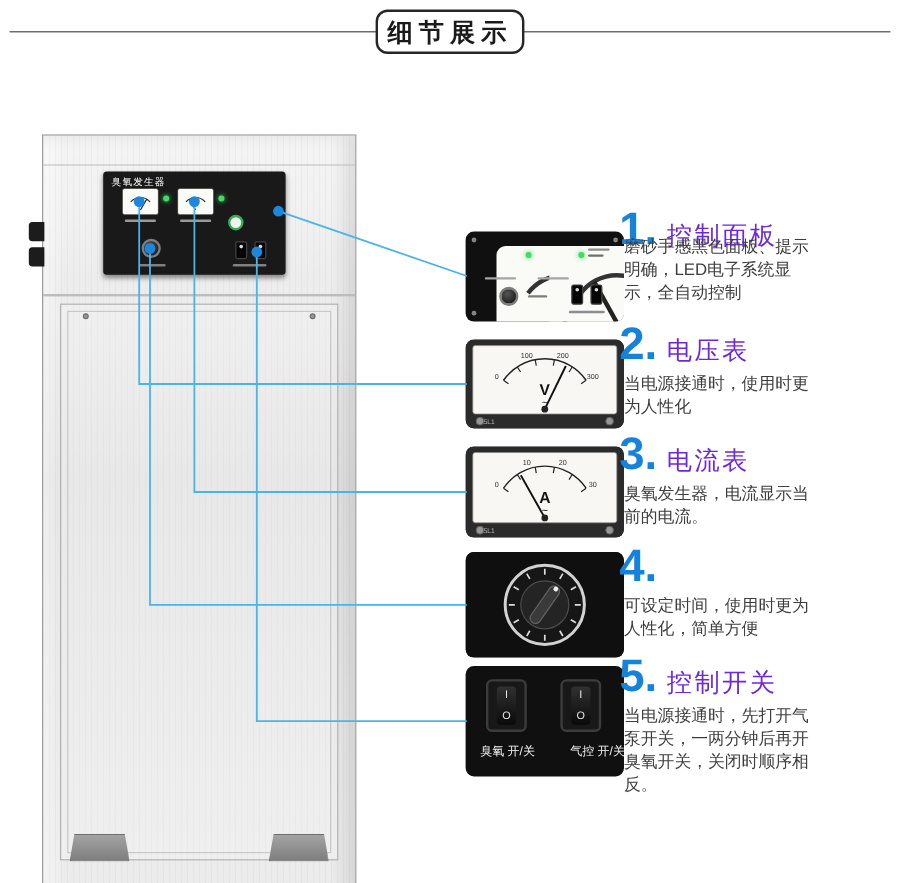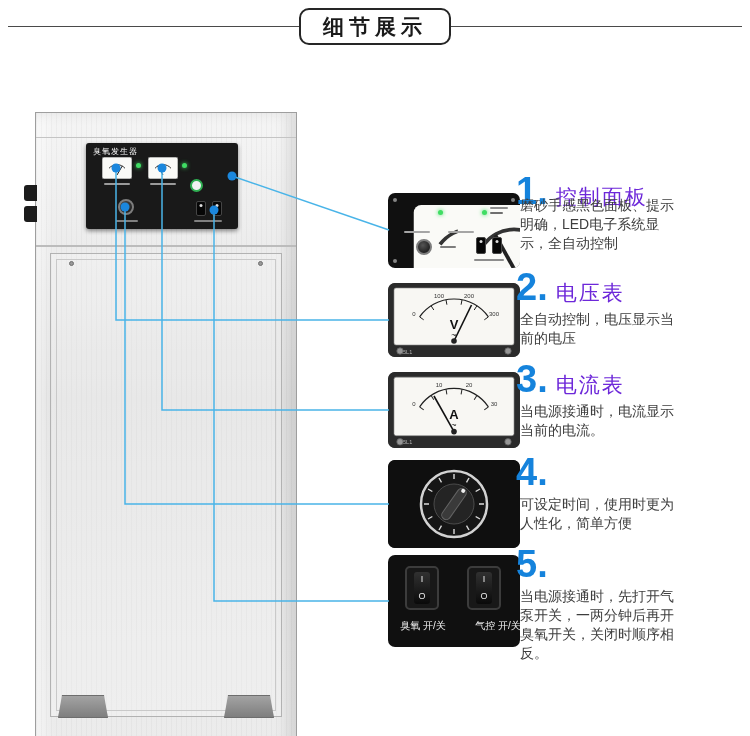--- a/index.html
+++ b/index.html
@@ -2,21 +2,21 @@
 <html><head>
 <meta charset="utf-8">
 <style>
   * { margin:0; padding:0; box-sizing:border-box; }
   html,body { width:750px; height:736px; background:#ffffff; overflow:hidden;
     font-family:"Liberation Sans","DejaVu Sans",sans-serif; }
   .page { position:relative; width:750px; height:736px; background:#fff; }
 
   
   .header-rule { position:absolute; left:8px; right:8px; top:26px; height:1px; background:#4a4a4a; }
-  .title-box { position:absolute; left:50%; transform:translateX(-50%); top:8px; width:152px; height:37px;
+  .title-box { position:absolute; left:50%; transform:translateX(-50%); top:8px; width:124px; height:37px;
     background:#fff; border:2px solid #262626; border-radius:10px; display:flex; align-items:center;
     justify-content:center; font-size:21px; font-weight:bold; letter-spacing:5px; color:#1a1a1a; z-index:3; }
 
   
   .machine { position:absolute; left:35px; top:112px; width:262px; height:636px;
     background:linear-gradient(180deg,#f5f5f5,#e2e2e2 45%,#ececec);
     border:1px solid #9e9e9e;
     box-shadow:inset -8px 0 14px rgba(0,0,0,.10), inset 8px 0 14px rgba(255,255,255,.55); }
   .machine .texture { position:absolute; inset:0;
     background:repeating-linear-gradient(90deg,rgba(0,0,0,.03) 0 1px,transparent 1px 5px); }
@@ -206,21 +206,21 @@
         <circle cx="66" cy="58" r="2.8" fill="#222"></circle>
         <text x="12" y="70.5" font-size="5.5" fill="#b5b5b5">85L1</text>
         <circle cx="12" cy="68" r="3.2" fill="#969696" stroke="#5e5e5e" stroke-width="0.8"></circle>
         <circle cx="120" cy="68" r="3.2" fill="#969696" stroke="#5e5e5e" stroke-width="0.8"></circle>
       </svg>
     </div>
     <div class="num-line">
       <span class="num">2.</span>
       <span class="row-title">电压表</span>
     </div>
-    <div class="desc">全自动控制，电压显示当前的电压</div>
+    <div class="desc">当电源接通时，使用时更为人性化</div>
   </div>
 
   <div class="row row3">
     <div class="thumb">
       <svg viewBox="0 0 132 74" preserveAspectRatio="none">
         <rect x="0" y="0" width="132" height="74" rx="6" fill="#2b2b2b"></rect>
         <rect x="6" y="5" width="120" height="57" rx="2" fill="#f8f7f3" stroke="#8a8a8a" stroke-width="0.6"></rect>
         <path d="M31.6,33.9 A42,42 0 0 1 100.4,33.9" fill="none" stroke="#222" stroke-width="1.2"></path>
         <g stroke="#222" stroke-width="1">
           <line x1="31.6" y1="33.9" x2="35.7" y2="36.8"></line>
@@ -242,21 +242,21 @@
         <circle cx="66" cy="58" r="2.8" fill="#222"></circle>
         <text x="12" y="70.5" font-size="5.5" fill="#b5b5b5">85L1</text>
         <circle cx="12" cy="68" r="3.2" fill="#969696" stroke="#5e5e5e" stroke-width="0.8"></circle>
         <circle cx="120" cy="68" r="3.2" fill="#969696" stroke="#5e5e5e" stroke-width="0.8"></circle>
       </svg>
     </div>
     <div class="num-line">
       <span class="num">3.</span>
       <span class="row-title">电流表</span>
     </div>
-    <div class="desc">当电源接通时，电流显示当前的电流。</div>
+    <div class="desc">臭氧发生器，电流显示当前的电流。</div>
   </div>
 
   <div class="row row4">
     <div class="thumb">
       <svg viewBox="0 0 132 88" preserveAspectRatio="none">
         <rect width="132" height="88" rx="6" fill="#0f0f0f"></rect>
         <circle cx="66" cy="44" r="33" fill="#161616" stroke="#d2d2d2" stroke-width="2.5"></circle>
         <g stroke="#dcdcdc" stroke-width="1.4">
           <line x1="66" y1="14" x2="66" y2="19" transform="rotate(0 66 44)"></line>
           <line x1="66" y1="14" x2="66" y2="19" transform="rotate(30 66 44)"></line>
@@ -294,17 +294,18 @@
         <div class="rocker-inner">
           <span>I</span>
           <span>O</span>
         </div>
       </div>
       <div class="switch-label" style="left:3px">臭氧 开/关</div>
       <div class="switch-label" style="left:78px">气控 开/关</div>
     </div>
     <div class="num-line">
       <span class="num">5.</span>
+      <span class="row-title">控制开关</span>
     </div>
     <div class="desc">当电源接通时，先打开气泵开关，一两分钟后再开臭氧开关，关闭时顺序相反。</div>
   </div>
 
 </div>
 
 </body></html>

